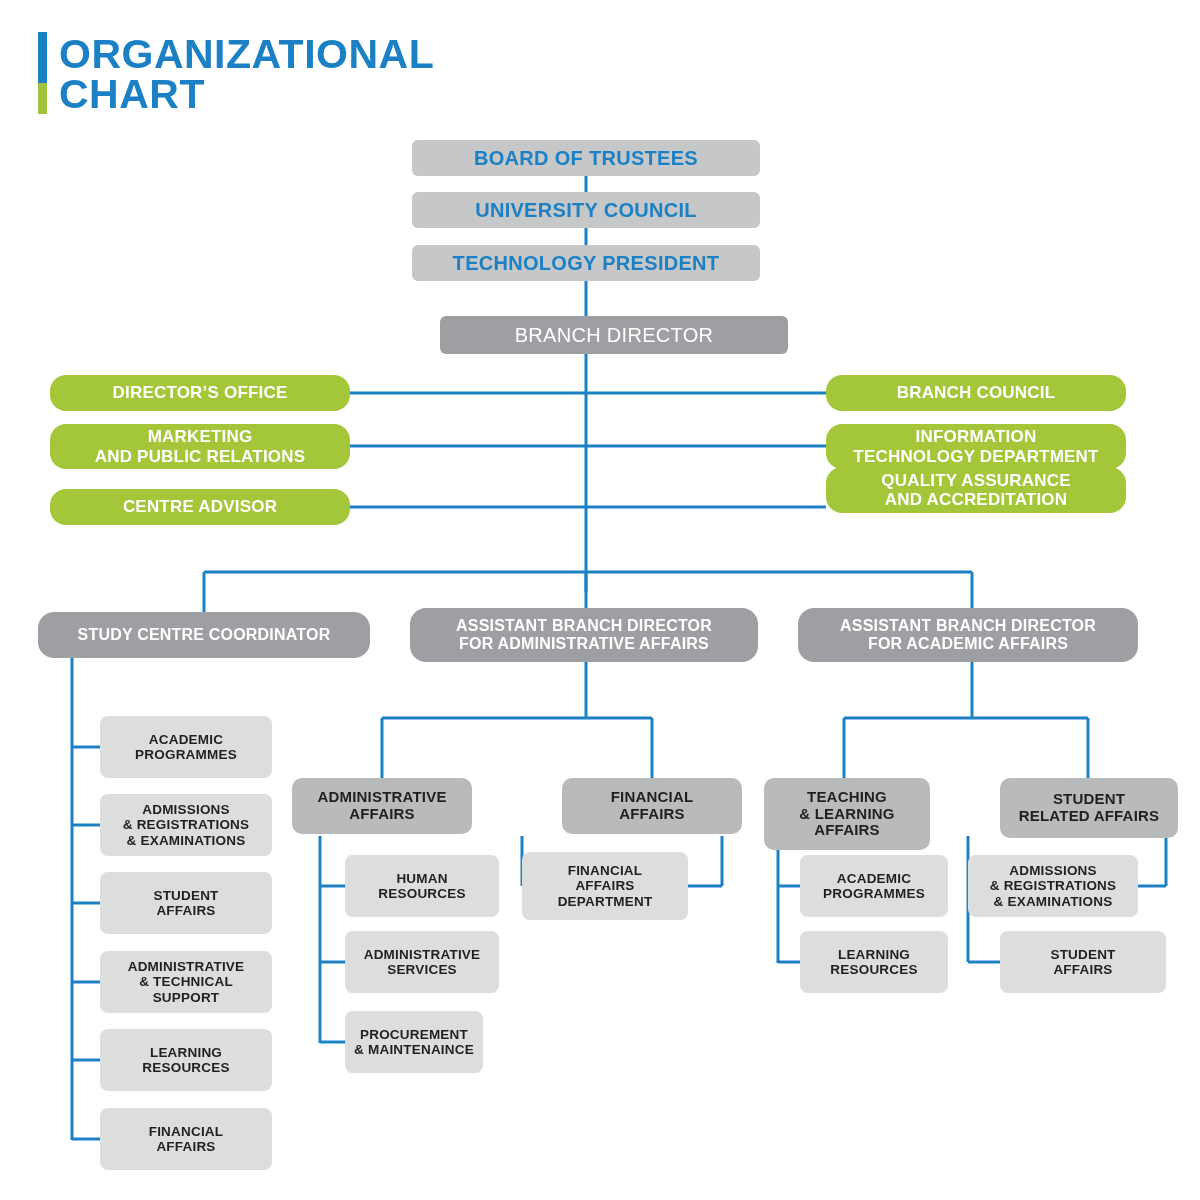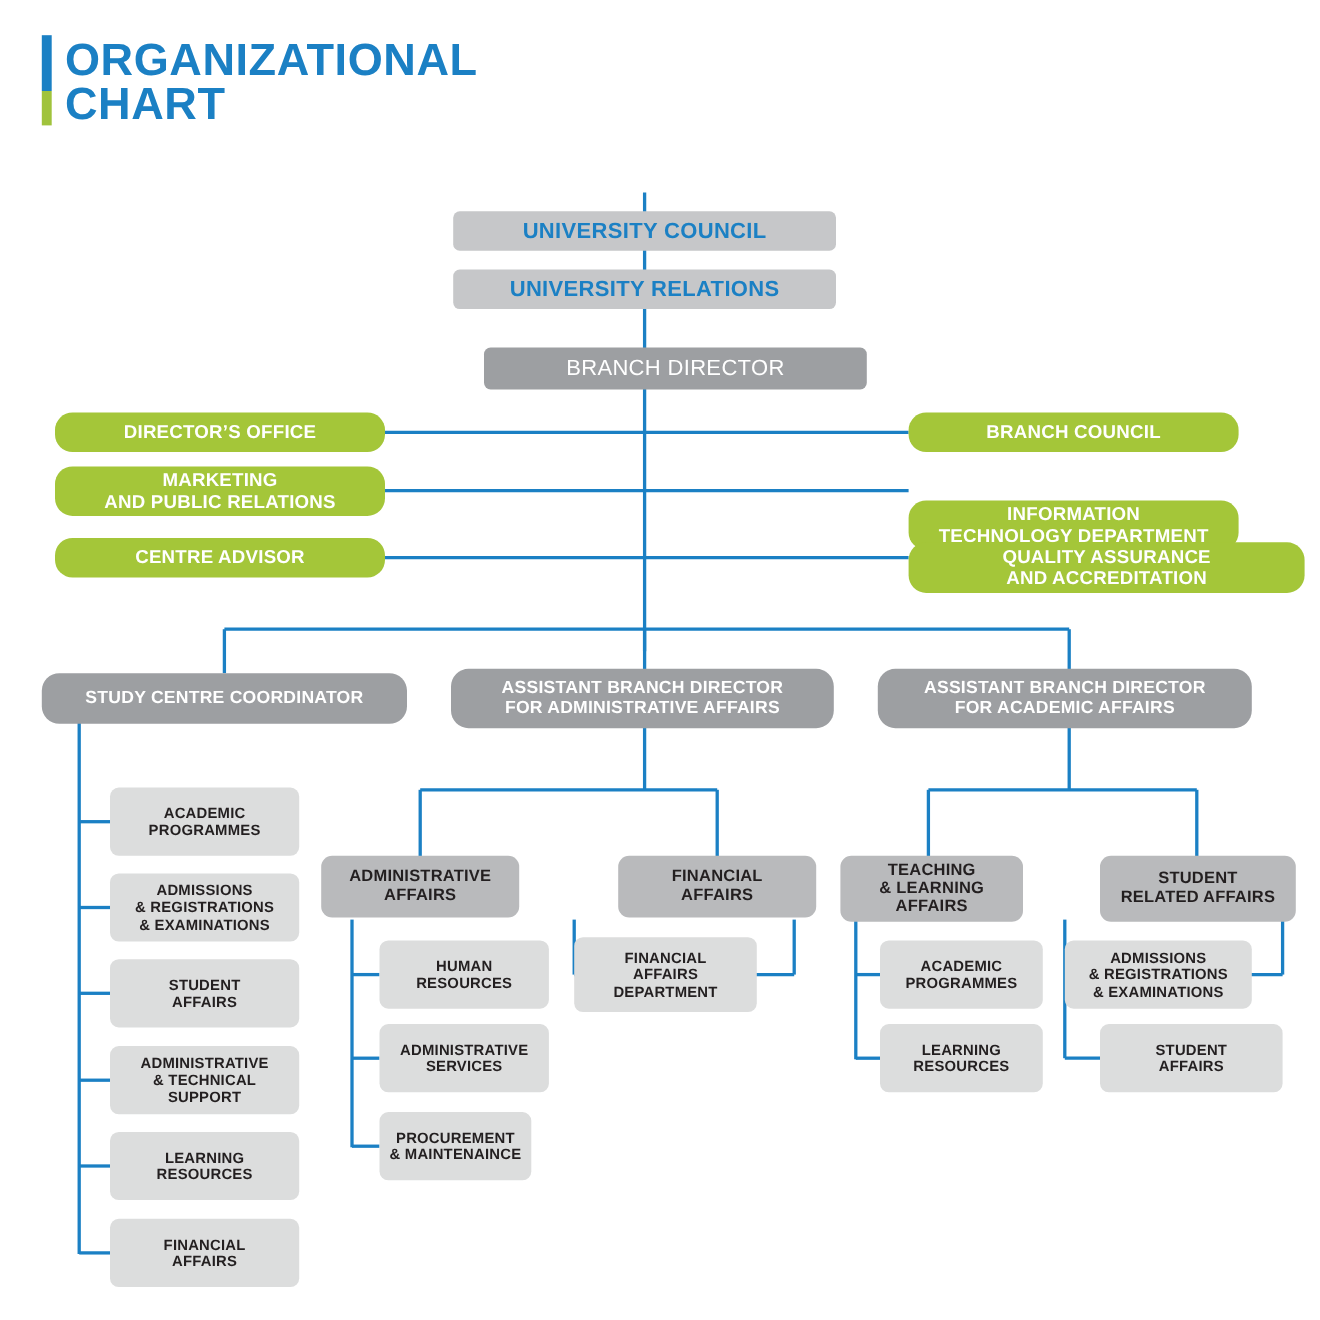--- a/index.html
+++ b/index.html
@@ -147,27 +147,30 @@
       <line x1="778" y1="962" x2="800" y2="962"></line>
 
       <line x1="1166" y1="836" x2="1166" y2="886"></line>
       <line x1="1166" y1="886" x2="1137" y2="886"></line>
       <line x1="968" y1="836" x2="968" y2="962"></line>
       <line x1="968" y1="886" x2="980" y2="886"></line>
       <line x1="968" y1="962" x2="1000" y2="962"></line>
     </g>
   </svg>
 
+  <div class="node n-top" style="left:412px; top:140px; width:348px; height:36px;">
+    <span>BOARD OF TRUSTEES</span>
+  </div>
 
   <div class="node n-top reg" style="left:412px; top:192px; width:348px; height:36px;">
     <span>UNIVERSITY COUNCIL</span>
   </div>
 
   <div class="node n-top reg" style="left:412px; top:245px; width:348px; height:36px;">
-    <span>UNIVERSITY RELATIONS</span>
+    <span>TECHNOLOGY PRESIDENT</span>
   </div>
 
   <div class="node n-dir" style="left:412px; top:316px; width:348px; height:38px;">
     <span>BRANCH DIRECTOR</span>
   </div>
 
   <div class="node n-green pill" style="left:50px; top:375px; width:300px; height:36px;">
     <span>DIRECTOR’S OFFICE</span>
   </div>
 
@@ -176,25 +179,25 @@
   </div>
 
   <div class="node n-green pill" style="left:50px; top:489px; width:300px; height:36px;">
     <span>CENTRE ADVISOR</span>
   </div>
 
   <div class="node n-green pill" style="left:826px; top:375px; width:300px; height:36px;">
     <span>BRANCH COUNCIL</span>
   </div>
 
-  <div class="node n-green pill" style="left:826px; top:424px; width:300px; height:45px;margin-top:31px;">
+  <div class="node n-green pill" style="left:826px; top:424px; width:300px; height:45px;">
     <span class="ml">INFORMATION<br>TECHNOLOGY DEPARTMENT</span>
   </div>
 
-  <div class="node n-green pill" style="left:826px; top:493px; width:360px; height:46px;">
+  <div class="node n-green pill" style="left:826px; top:467px; width:300px; height:46px;">
     <span class="ml">QUALITY ASSURANCE<br>AND ACCREDITATION</span>
   </div>
 
   <div class="node n-grey-head pill" style="left:38px; top:612px; width:332px; height:46px;">
     <span>STUDY CENTRE COORDINATOR</span>
   </div>
 
   <div class="node n-grey-head pill" style="left:410px; top:608px; width:348px; height:54px;">
     <span class="ml">ASSISTANT BRANCH DIRECTOR<br>FOR ADMINISTRATIVE AFFAIRS</span>
   </div>
@@ -204,21 +207,21 @@
   </div>
 
   <div class="node n-grey-mid" style="left:292px; top:778px; width:180px; height:56px;">
     <span class="ml">ADMINISTRATIVE<br>AFFAIRS</span>
   </div>
 
   <div class="node n-grey-mid" style="left:562px; top:778px; width:180px; height:56px;">
     <span class="ml">FINANCIAL<br>AFFAIRS</span>
   </div>
 
-  <div class="node n-grey-mid" style="left:764px; top:778px; width:166px; height:60px;">
+  <div class="node n-grey-mid" style="left:764px; top:778px; width:166px; height:72px;">
     <span class="ml">TEACHING<br>&amp; LEARNING<br>AFFAIRS</span>
   </div>
 
   <div class="node n-grey-mid" style="left:1000px; top:778px; width:178px; height:60px;">
     <span class="ml">STUDENT<br>RELATED AFFAIRS</span>
   </div>
 
   <div class="node n-light" style="left:100px; top:716px; width:172px; height:62px;">
     <span class="ml">ACADEMIC<br>PROGRAMMES</span>
   </div>

